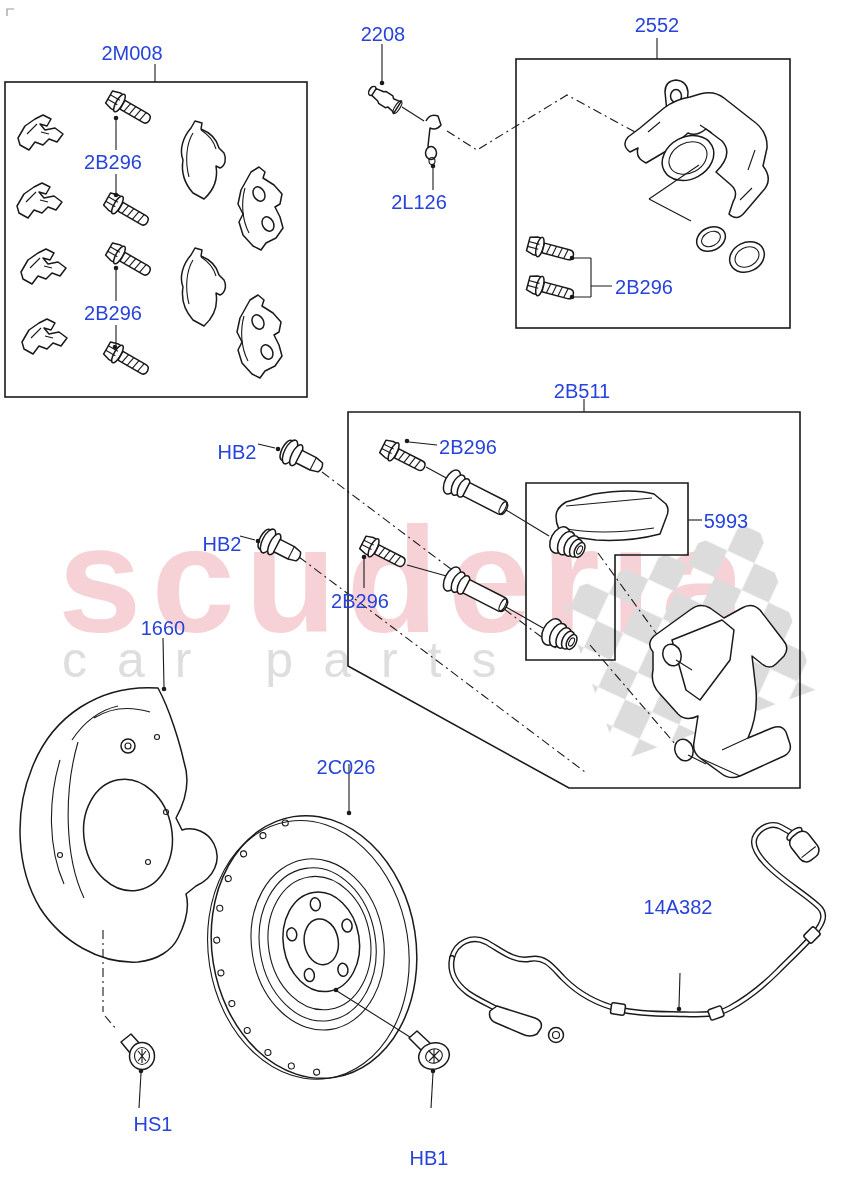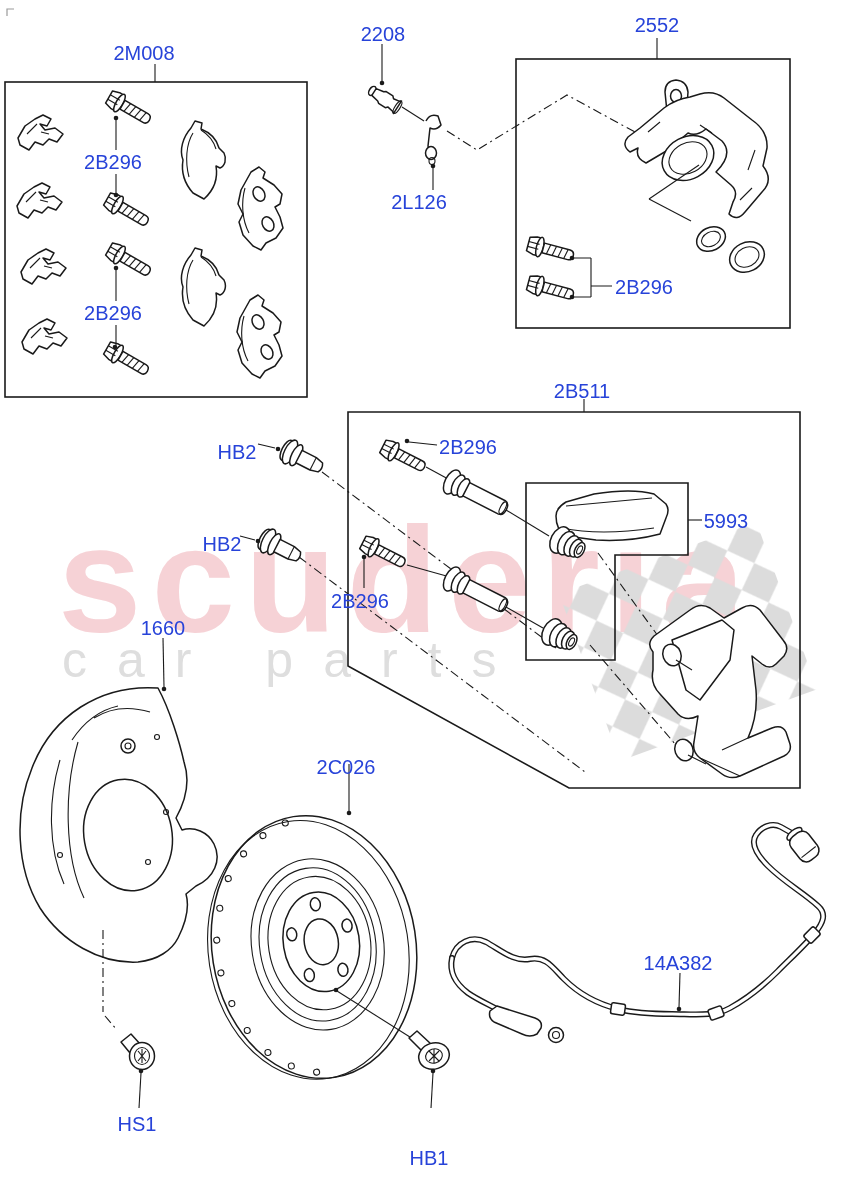--- a/index.html
+++ b/index.html
@@ -315,32 +315,32 @@
       <g transform="translate(800,841) rotate(52)">
         <ellipse class="lnf" cx="-9" cy="0" rx="4" ry="9"></ellipse>
         <rect class="lnf" x="-8" y="-11" width="30" height="22" rx="8"></rect>
         <line class="thin" x1="14" y1="-9" x2="14" y2="9"></line>
       </g>
       <circle class="dot" cx="679" cy="1009" r="2.3"></circle>
       <line class="thin" x1="680" y1="973" x2="679" y2="1007"></line>
     </g>
   </svg>
 
-  <div class="plabel" style="left:144px;top:43px">2M008</div>
+  <div class="plabel" style="left:132px;top:43px">2M008</div>
   <div class="plabel" style="left:113px;top:152px">2B296</div>
   <div class="plabel" style="left:113px;top:303px">2B296</div>
   <div class="plabel" style="left:383px;top:24px">2208</div>
   <div class="plabel" style="left:419px;top:192px">2L126</div>
   <div class="plabel" style="left:657px;top:15px">2552</div>
   <div class="plabel" style="left:644px;top:277px">2B296</div>
   <div class="plabel" style="left:582px;top:381px">2B511</div>
   <div class="plabel" style="left:237px;top:442px">HB2</div>
   <div class="plabel" style="left:468px;top:437px">2B296</div>
   <div class="plabel" style="left:222px;top:534px">HB2</div>
   <div class="plabel" style="left:360px;top:591px">2B296</div>
   <div class="plabel" style="left:726px;top:511px">5993</div>
   <div class="plabel" style="left:163px;top:618px">1660</div>
   <div class="plabel" style="left:346px;top:757px">2C026</div>
-  <div class="plabel" style="left:678px;top:953px">14A382</div>
-  <div class="plabel" style="left:137px;top:1114px">HS1</div>
+  <div class="plabel" style="left:678px;top:897px">14A382</div>
+  <div class="plabel" style="left:153px;top:1114px">HS1</div>
   <div class="plabel" style="left:429px;top:1148px">HB1</div>
 
 </div>
 
 </body></html>

